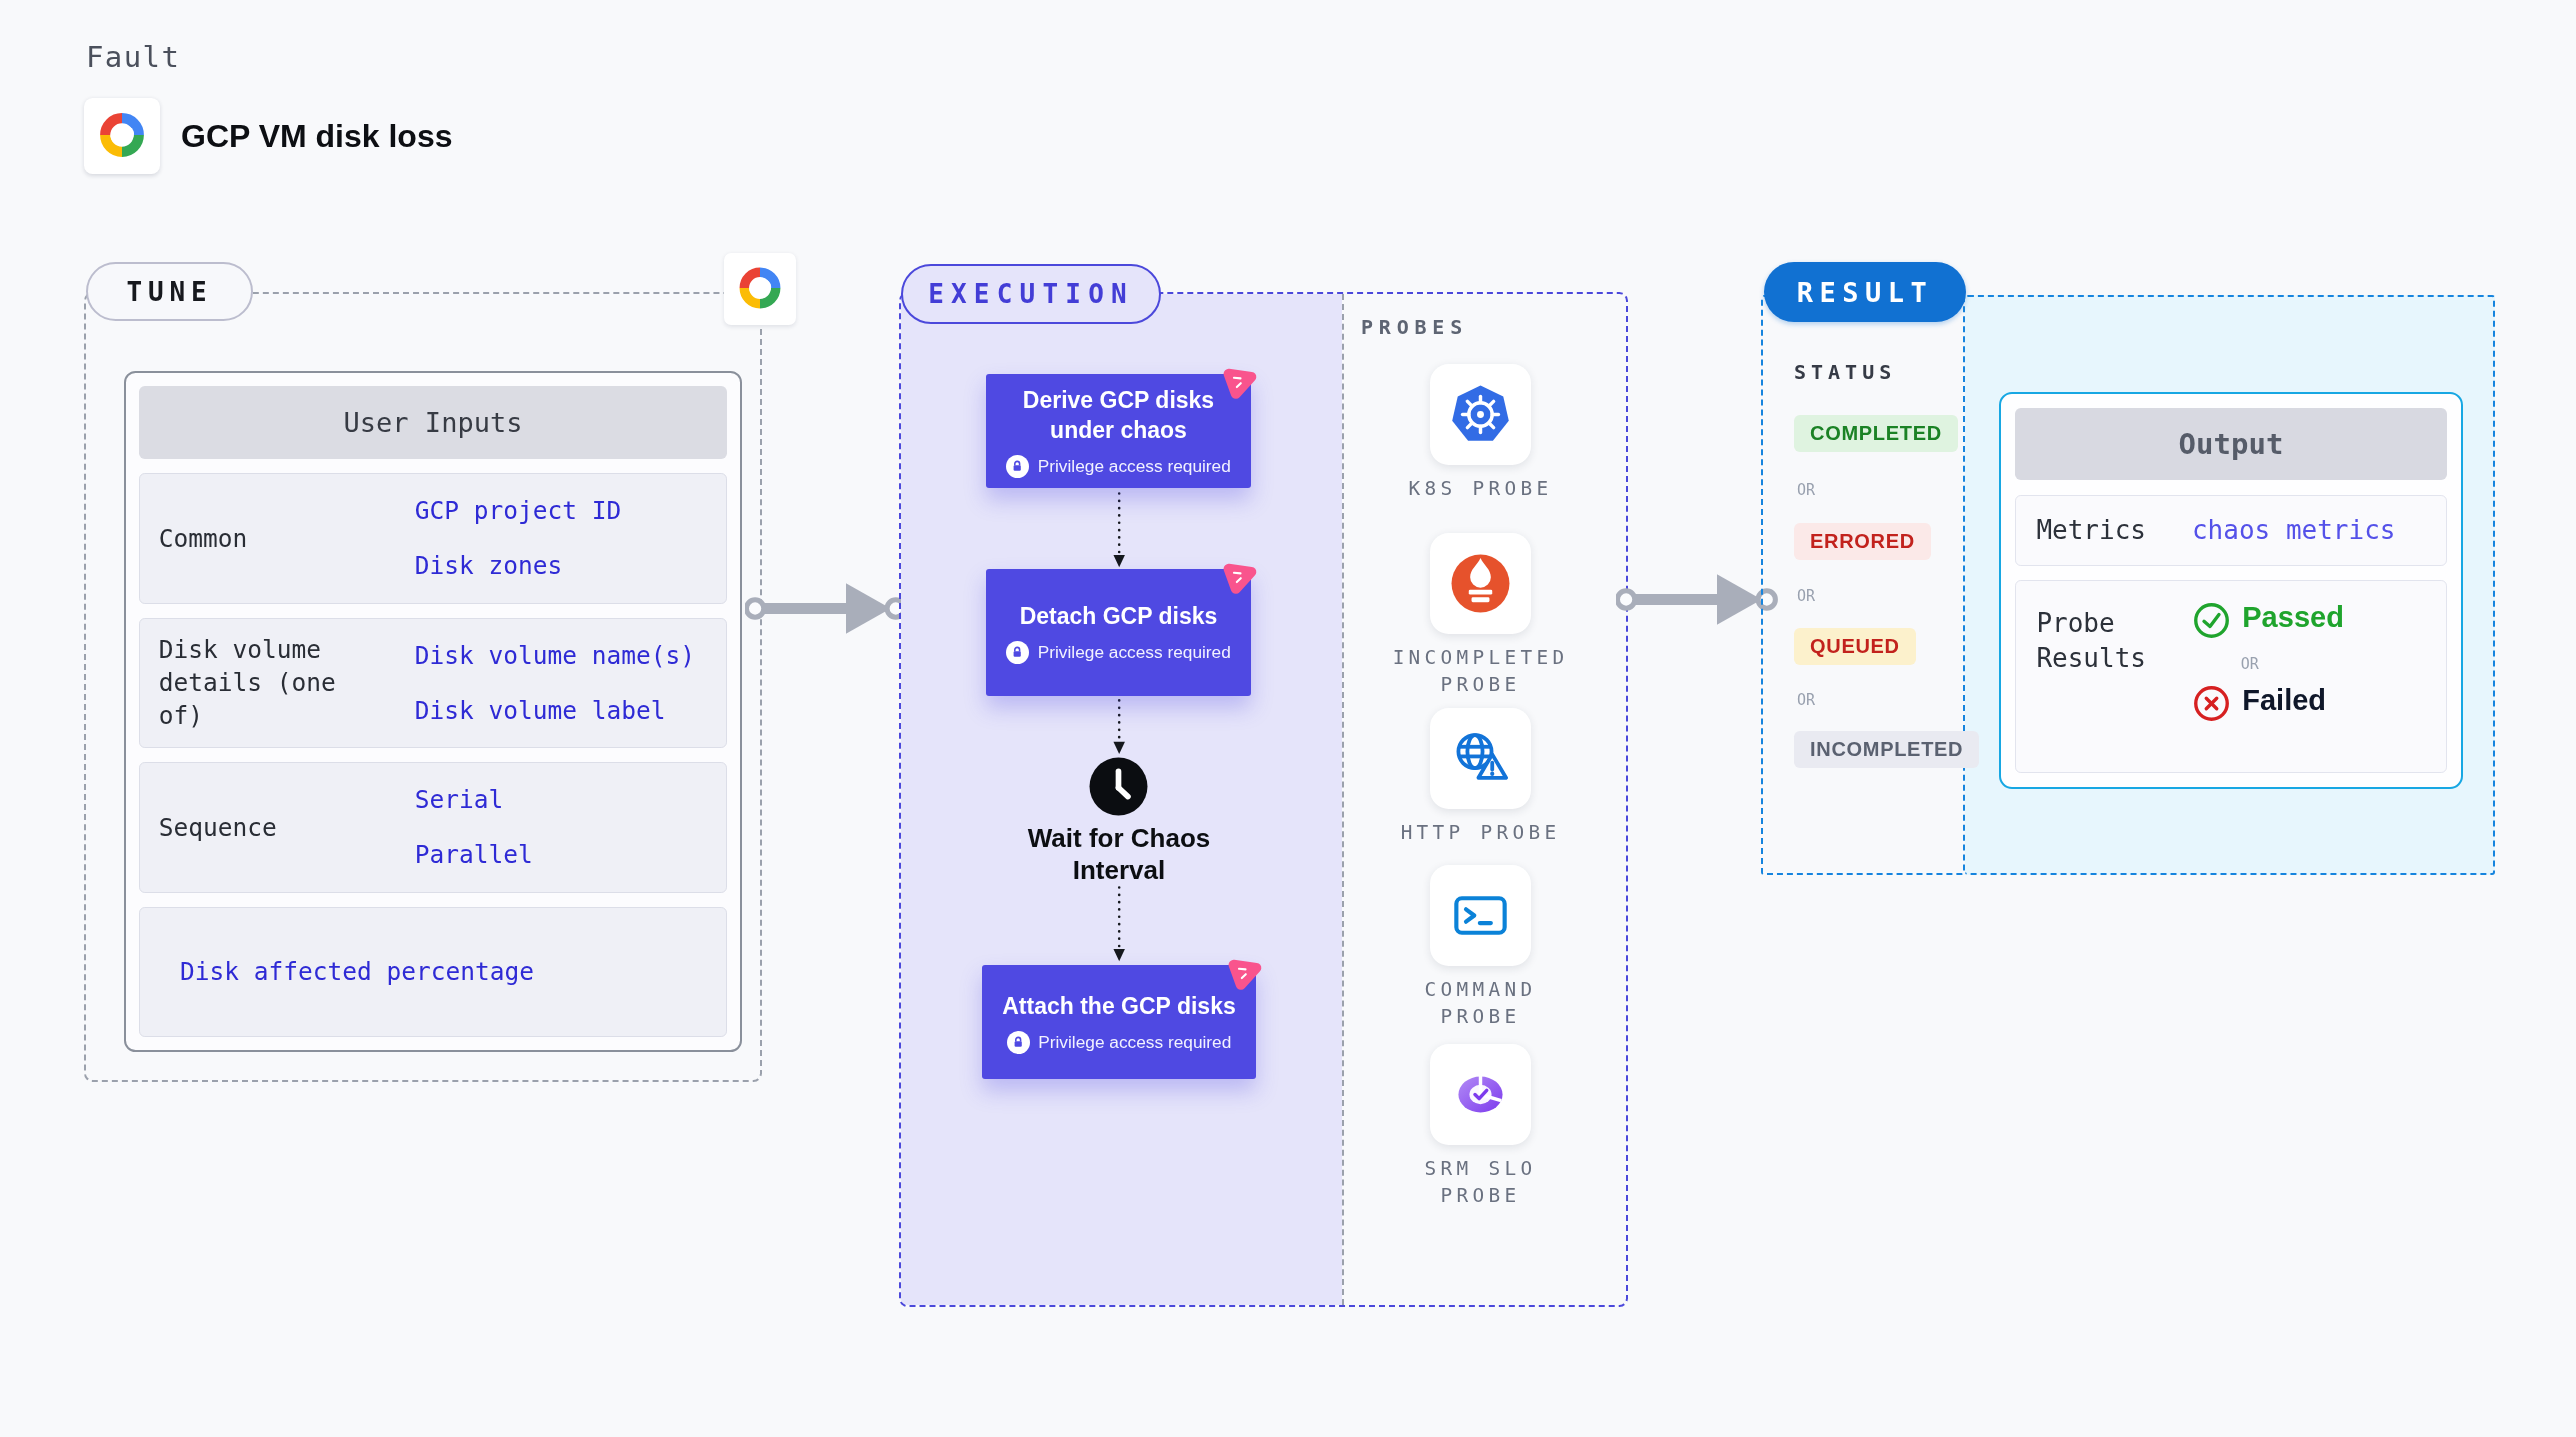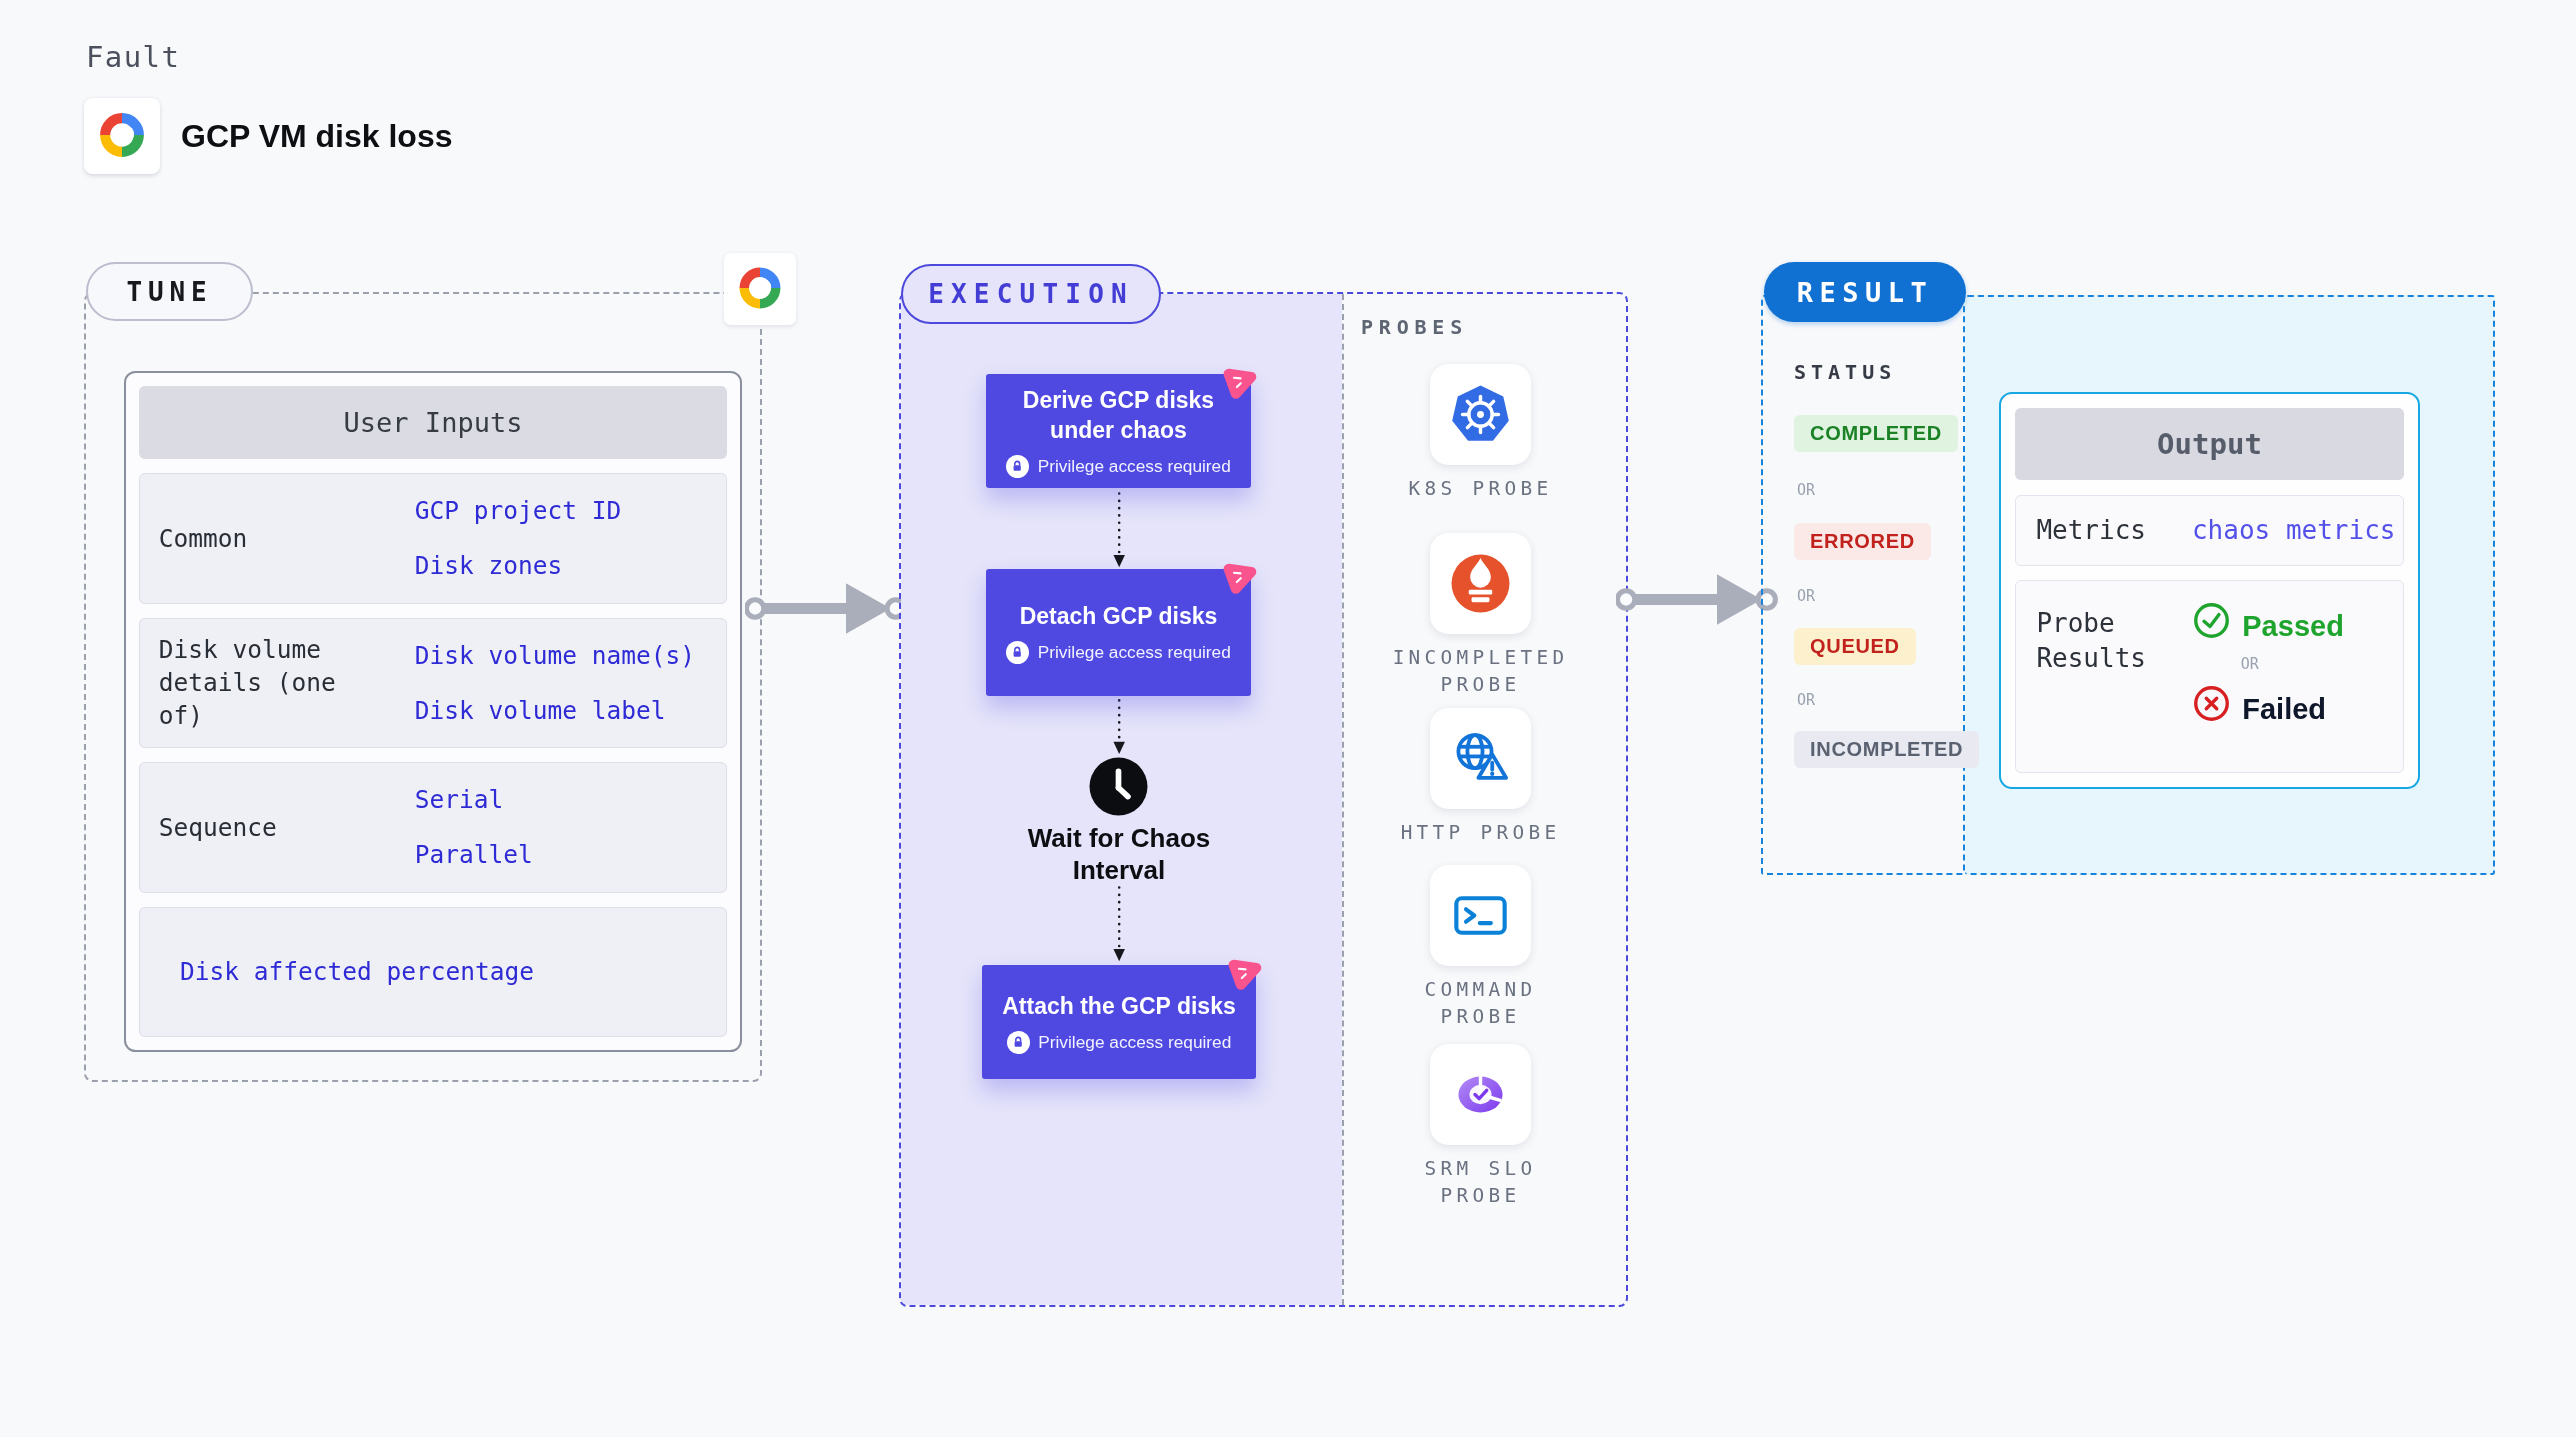--- a/index.html
+++ b/index.html
@@ -69,32 +69,32 @@
                 border-left:none;border-radius:2.9px;box-sizing:border-box;}
   .status-heading{left:1794px;top:360px;font-size:20px;font-weight:bold;letter-spacing:5px;color:#363B46;}
   .badge{padding:7.2px 16px;border-radius:5.8px;font-size:20px;font-weight:bold;letter-spacing:0.7px;}
   .b-completed{left:1794px;top:415px;background:#DFF3E0;color:#1B8225;}
   .b-errored{left:1794px;top:523px;background:#FBE9E8;color:#C2221D;}
   .b-queued{left:1794px;top:628px;background:#FCF1CC;color:#C2221D;}
   .b-incompleted{left:1794px;top:731px;background:#E9EAF1;color:#5A6170;}
   .or-sep{font-size:15px;color:#99A1AF;}
   .or1{left:1797px;top:481px;} .or2{left:1797px;top:587px;} .or3{left:1797px;top:691px;}
 
-  .output-card{left:1999px;top:392px;width:421px;height:397px;background:#FEFEFF;border:2.9px solid #17A7E3;
+  .output-card{left:1999px;top:392px;width:464px;height:397px;background:#FEFEFF;border:2.9px solid #17A7E3;
                border-radius:13px;box-sizing:border-box;padding:14.4px;display:flex;flex-direction:column;}
   .output-header{flex:0 0 72px;background:#D8D9E1;border-radius:5.8px;display:flex;align-items:center;
                  justify-content:center;font-size:29px;font-weight:bold;color:#565C69;margin-bottom:14.4px;}
   .o-row{background:#FAFAFD;border:1.4px solid #E2E4EE;border-radius:5.8px;}
   .metrics-row{flex:0 0 69px;display:flex;align-items:center;}
   .metrics-label{font-size:26px;color:#2C313A;margin-left:20px;}
   .metrics-value{font-size:26px;color:#5451E9;margin-left:46px;}
   .proberes-row{flex:1;margin-top:14.4px;display:flex;}
   .proberes-label{width:141px;flex:0 0 141px;padding:24.5px 0 0 20px;font-size:26px;line-height:35px;color:#2C313A;}
   .results-col{display:flex;flex-direction:column;padding-top:20px;gap:11.5px;margin-left:14.4px;}
-  .res-line{display:flex;align-items:flex-end;gap:11.5px;}
+  .res-line{display:flex;align-items:flex-start;gap:11.5px;}
   .res-passed{font-size:29px;font-weight:bold;color:#1FA42D;}
   .res-failed{font-size:29px;font-weight:bold;color:#0f172a;}
   .res-or{margin-left:49px;}
 </style>
 </head>
 <body>
 
 <div id="canvas">
 
   <div class="abs kicker">Fault</div>

